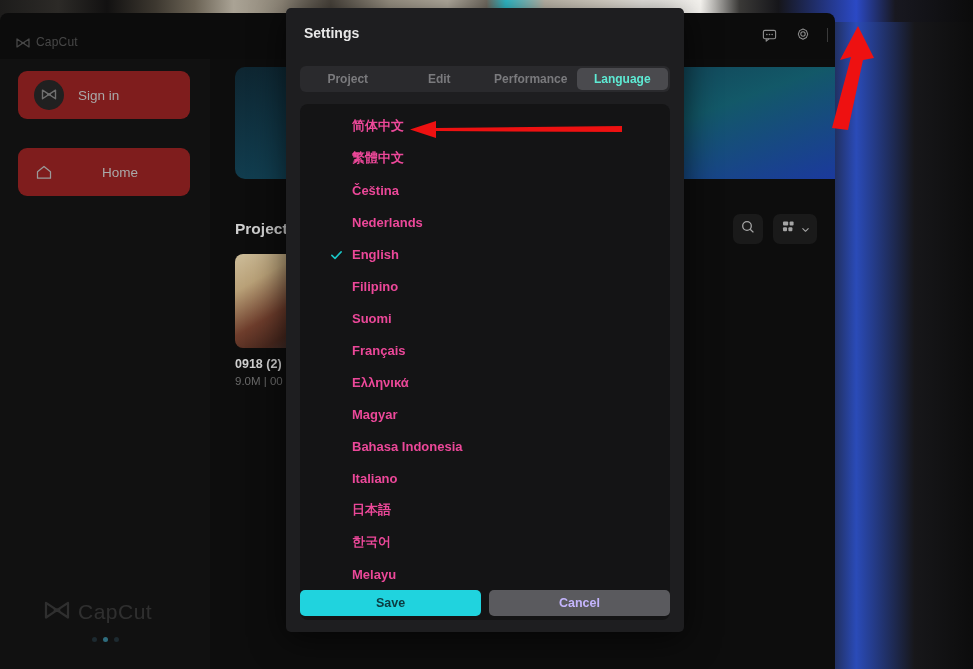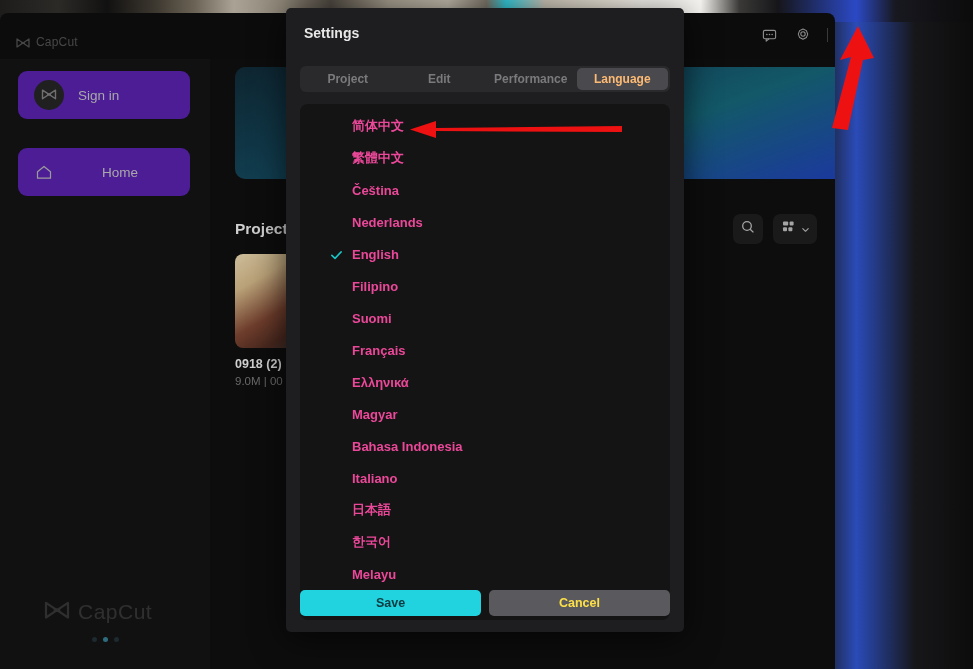--- a/index.html
+++ b/index.html
@@ -72,21 +72,21 @@
   .win-btn.wide { width: 46px; }
 
   
   .sidebar {
     position: absolute; left: 0; top: 46px; width: 210px; bottom: 0;
     background: #111111;
   }
   .side-item {
     position: absolute; left: 18px; width: 172px; height: 48px;
     border-radius: 9px;
-    background: #4c1d95;
+    background: #7f1d1d;
     display: flex; align-items: center; gap: 14px; padding-left: 16px;
     cursor: pointer;
   }
   .side-item.signin { top: 12px; }
   .side-item.home   { top: 89px; gap: 48px; }
   .side-avatar {
     width: 30px; height: 30px; border-radius: 50%;
     background: #202020;
     display: flex; align-items: center; justify-content: center;
     flex: 0 0 auto;
@@ -155,21 +155,21 @@
   .tabs {
     position: absolute; left: 14px; top: 58px; width: 370px; height: 26px;
     background: #2a2a2d; border-radius: 6px;
     display: flex; align-items: center; padding: 2px;
   }
   .tab {
     flex: 1 1 0; height: 22px; border-radius: 5px;
     display: flex; align-items: center; justify-content: center;
     font-size: 12px; color: #7a7a7d; font-weight: 700; cursor: pointer;
   }
-  .tab.active { background: #4a4a4e; color: #fdba74; }
+  .tab.active { background: #4a4a4e; color: #5eead4; }
 
   .lang-panel {
     position: absolute; left: 14px; top: 96px; width: 370px; height: 516px;
     background: #141415; border-radius: 8px; overflow: hidden;
   }
   .lang-list { position: absolute; inset: 0; padding-top: 6px; }
   .lang-item {
     position: relative; height: 32px;
     display: flex; align-items: center;
     padding-left: 52px; cursor: pointer;
@@ -183,21 +183,21 @@
   .modal-actions {
     position: absolute; left: 14px; bottom: 16px; width: 370px;
     display: flex; gap: 8px;
   }
   .btn {
     flex: 1 1 0; height: 26px; border-radius: 5px; border: 0;
     font-size: 12.5px; font-weight: 700; cursor: pointer;
     font-family: "Liberation Sans", "DejaVu Sans", sans-serif;
   }
   .btn-save { background: #20d3de; color: #0b3a40; }
-  .btn-cancel { background: #5a5a5e; color: #fde047; }
+  .btn-cancel { background: #5a5a5e; color: #c4b5fd; }
 
   
   .anno { position: absolute; pointer-events: none; }
   #arrow-lang { left: 400px; top: 108px; width: 230px; height: 40px; }
   #arrow-gear { left: 818px; top: 24px; width: 80px; height: 110px; }
 </style>
 </head>
 <body>
 
 <div id="root">

